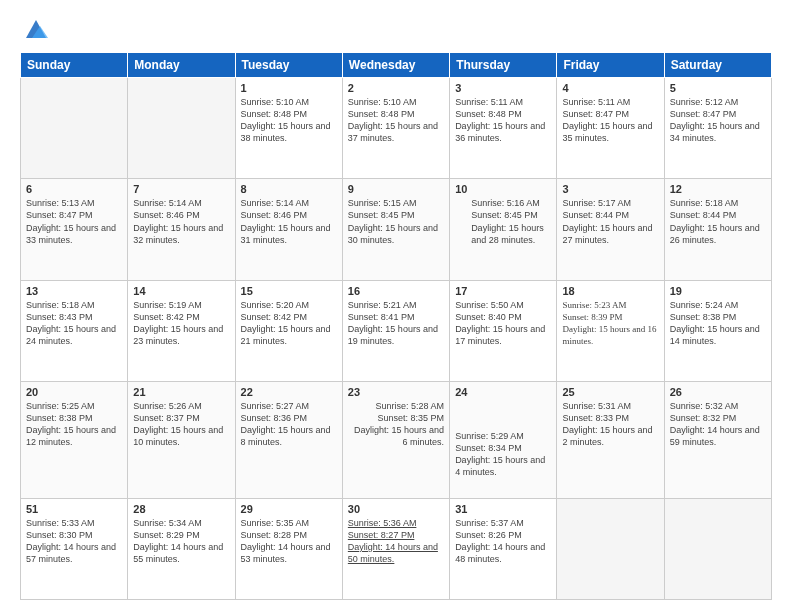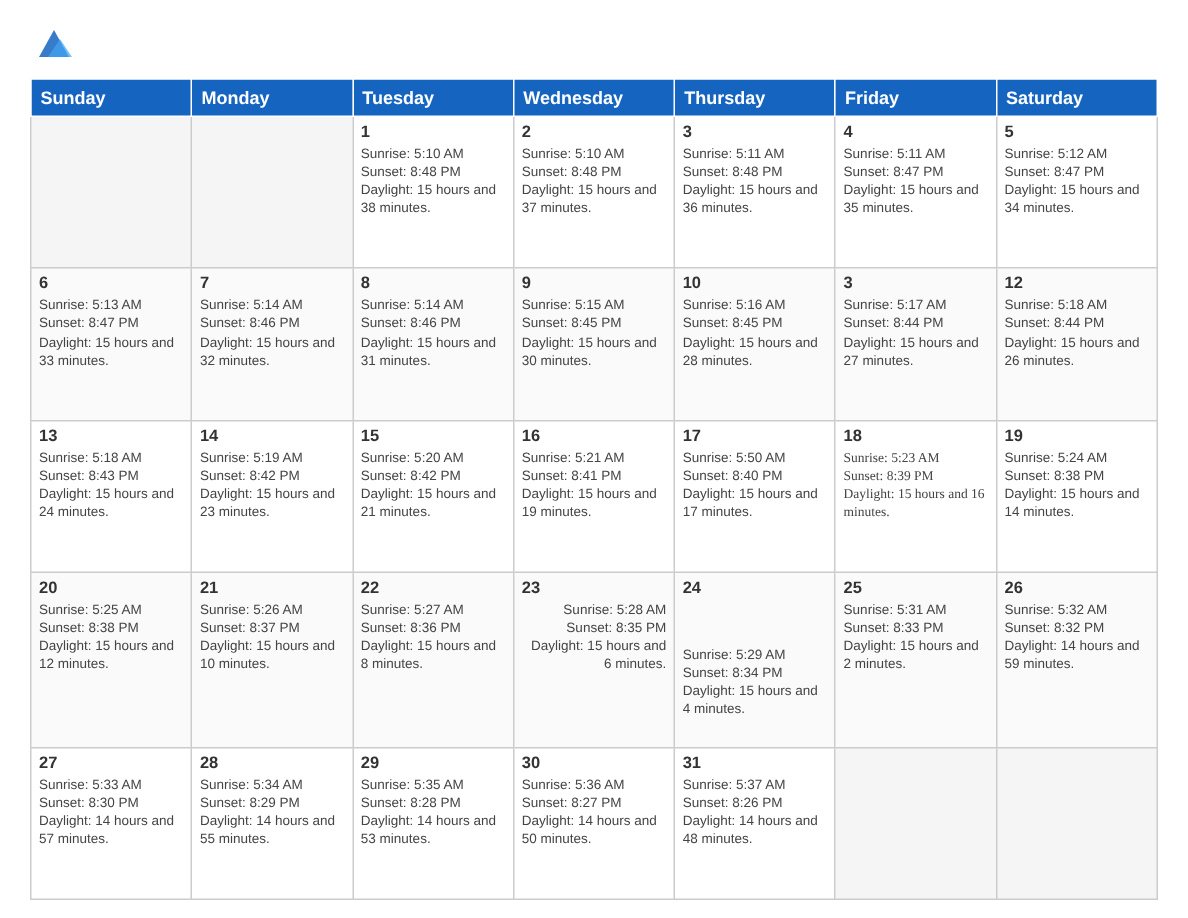--- a/index.html
+++ b/index.html
@@ -201,21 +201,21 @@
 Daylight: 15 hours and 31 minutes.</div>
           </td>
           <td>
             <span class="day-num">9</span>
             <div class="day-info" style="white-space: pre-line;">Sunrise: 5:15 AM
 Sunset: 8:45 PM
 Daylight: 15 hours and 30 minutes.</div>
           </td>
           <td>
             <span class="day-num">10</span>
-            <div class="day-info" style="white-space: pre-line;">Sunrise: 5:16 AM
+            <div class="day-info" style="white-space: pre-line; margin-left: 16px;">Sunrise: 5:16 AM
 Sunset: 8:45 PM
 Daylight: 15 hours and 28 minutes.</div>
           </td>
           <td>
             <span class="day-num">3</span>
             <div class="day-info" style="white-space: pre-line;">Sunrise: 5:17 AM
 Sunset: 8:44 PM
 Daylight: 15 hours and 27 minutes.</div>
           </td>
           <td>
@@ -308,40 +308,40 @@
           </td>
           <td>
             <span class="day-num">26</span>
             <div class="day-info" style="white-space: pre-line;">Sunrise: 5:32 AM
 Sunset: 8:32 PM
 Daylight: 14 hours and 59 minutes.</div>
           </td>
         </tr>
         <tr>
           <td>
-            <span class="day-num">27</span>
+            <span class="day-num">51</span>
             <div class="day-info" style="white-space: pre-line;">Sunrise: 5:33 AM
 Sunset: 8:30 PM
 Daylight: 14 hours and 57 minutes.</div>
           </td>
           <td>
             <span class="day-num">28</span>
             <div class="day-info" style="white-space: pre-line;">Sunrise: 5:34 AM
 Sunset: 8:29 PM
 Daylight: 14 hours and 55 minutes.</div>
           </td>
           <td>
             <span class="day-num">29</span>
             <div class="day-info" style="white-space: pre-line;">Sunrise: 5:35 AM
 Sunset: 8:28 PM
 Daylight: 14 hours and 53 minutes.</div>
           </td>
           <td>
             <span class="day-num">30</span>
-            <div class="day-info" style="white-space: pre-line;">Sunrise: 5:36 AM
+            <div class="day-info" style="white-space: pre-line; text-decoration: underline;">Sunrise: 5:36 AM
 Sunset: 8:27 PM
 Daylight: 14 hours and 50 minutes.</div>
           </td>
           <td>
             <span class="day-num">31</span>
             <div class="day-info" style="white-space: pre-line;">Sunrise: 5:37 AM
 Sunset: 8:26 PM
 Daylight: 14 hours and 48 minutes.</div>
           </td>
           <td class="empty-cell"></td>

